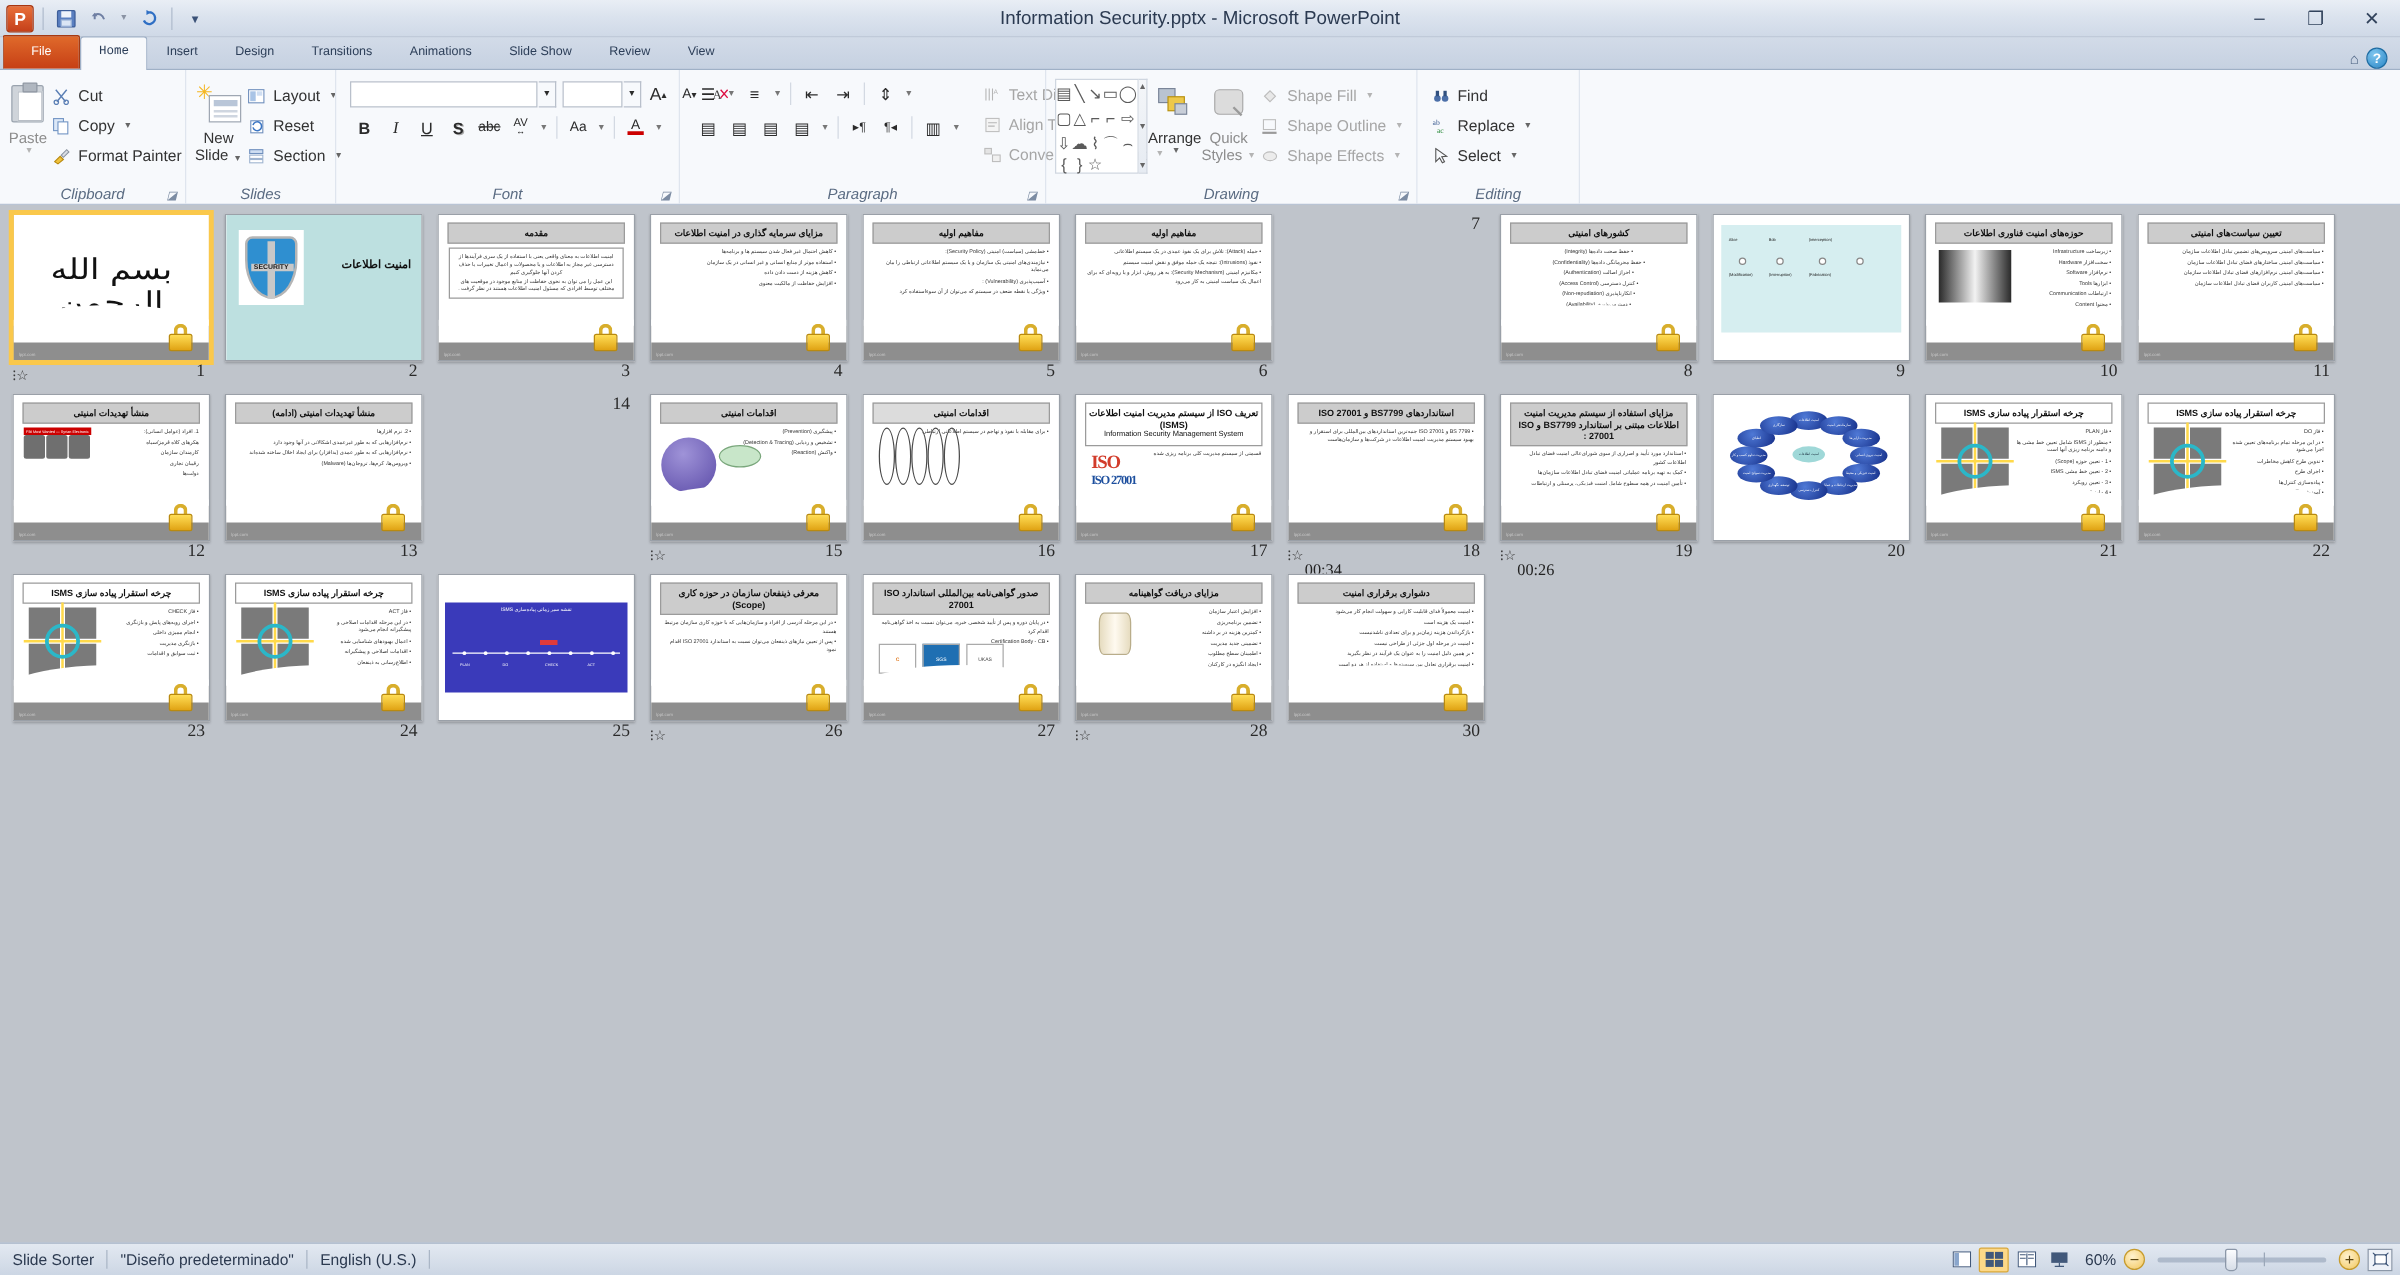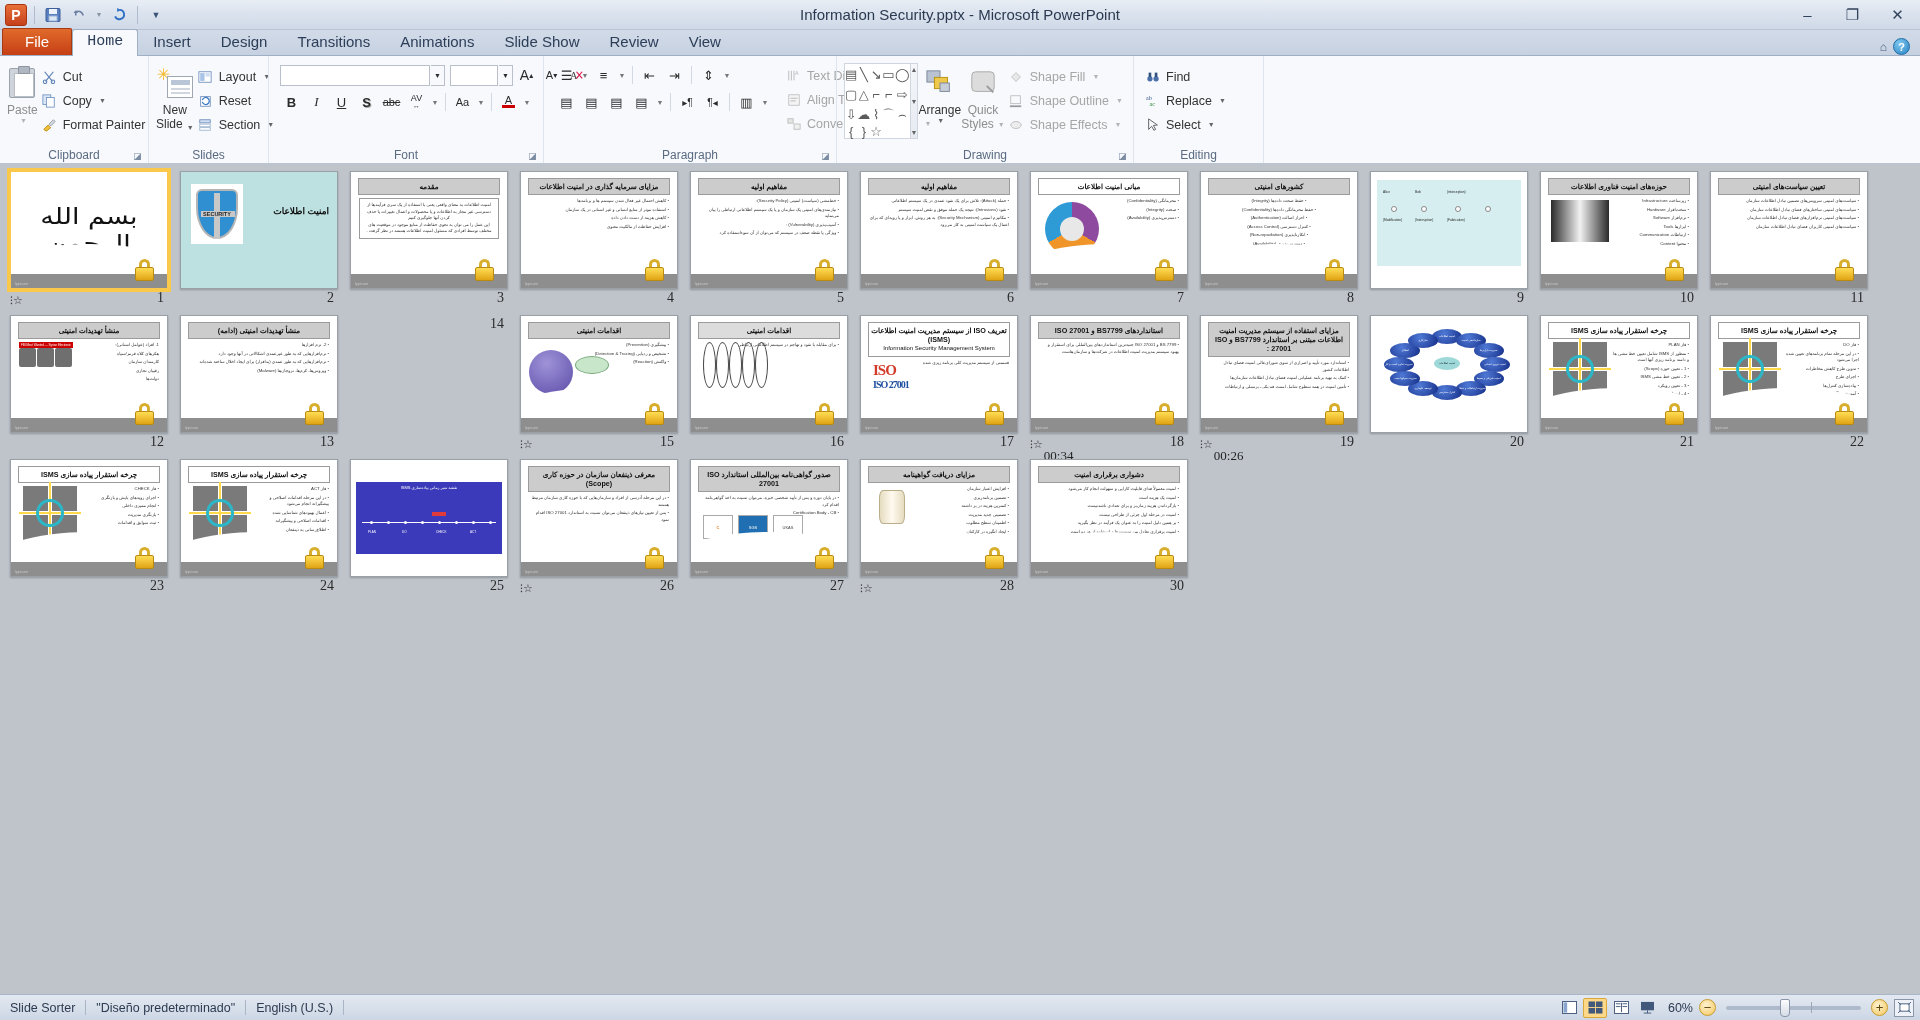--- a/index.html
+++ b/index.html
@@ -42,21 +42,21 @@
     font-size: 15px; color: #32435c;
   }
 
   
   .tabrow {
     height: 26px; background: linear-gradient(to bottom,#d2dbe8,#c6d1e1);
     display: flex; align-items: flex-end; position: relative;
     border-bottom: 1px solid #9fb0c6;
   }
   .tab {
-    padding: 3px 14px 5px; font-size: 15px; color: #2c3e58;
+    padding: 3px 14px 5px; font-size: 10px; color: #2c3e58;
     border: 1px solid transparent; border-bottom: none; line-height: 17px;
   }
   .tab.file {
     background: linear-gradient(to bottom,#e06a2b,#c63f15);
     color: #fff; border-radius: 2px 2px 0 0; padding: 4px 22px 5px;
     margin-left: 2px; border-color: #a63a12;
   }
   .tab.active {
     background: #f7f9fc; border-color: #9fb0c6; border-radius: 3px 3px 0 0;
     margin-bottom: -1px; padding-bottom: 6px; font-family: Liberation Mono, monospace;
@@ -77,20 +77,21 @@
     border-bottom: 1px solid #b9c4d4;
     display: flex; align-items: stretch; position: relative;
   }
   .group { display: flex; flex-direction: column; position: relative; padding: 2px 3px 0; }
   .group + .group { border-left: 1px solid #dfe5ee; }
   .gbody { flex: 1; display: flex; align-items: flex-start; padding: 3px 4px 0; }
   .glabel {
     height: 17px; font-size: 12px; color: #5a6b82; 
     display: flex; align-items: center; justify-content: center; gap: 5px;
     position: relative;
+    font-style: italic;
   }
   .dlg {
     width: 11px; height: 11px; font-size: 9px; color: #7c8ca3;
     display:flex;align-items:center;justify-content:center;
     position: absolute; right: 2px; bottom: 2px;
   }
   .bigbtn {
     width: 54px; display: flex; flex-direction: column; align-items: center;
     font-size: 12px; color: #8d8d8d; padding-top: 2px;
   }
@@ -882,38 +883,20 @@
               <div class="body"></div>
             </div>
             <div class="wm">lppt.com</div>
           </div>
         </div>
         <div class="metarow">
           <span class="slideno">6</span>
         </div>
       </div>
       <div class="slidecell">
-        <div class="thumbwrap">
-          <div class="sl">
-            <div class="ttl plain">مبانی امنیت اطلاعات</div>
-            <div class="donut"></div>
-            <ul class="bd" style="margin-left:66px;">
-              <li>محرمانگی (Confidentiality)</li>
-              <li>صحت (Integrity)</li>
-              <li>دسترس‌پذیری (Availability)</li>
-            </ul>
-            <div class="curve"></div>
-            <div class="curve2"></div>
-            <div class="lock">
-              <div class="sh"></div>
-              <div class="body"></div>
-            </div>
-            <div class="wm">lppt.com</div>
-          </div>
-        </div>
         <div class="metarow">
           <span class="slideno">7</span>
         </div>
       </div>
       <div class="slidecell">
         <div class="thumbwrap">
           <div class="sl">
             <div class="ttl">کشور‌های امنیتی</div>
             <ul class="bd ctr">
               <li>حفظ صحت داده‌ها (Integrity)</li>

